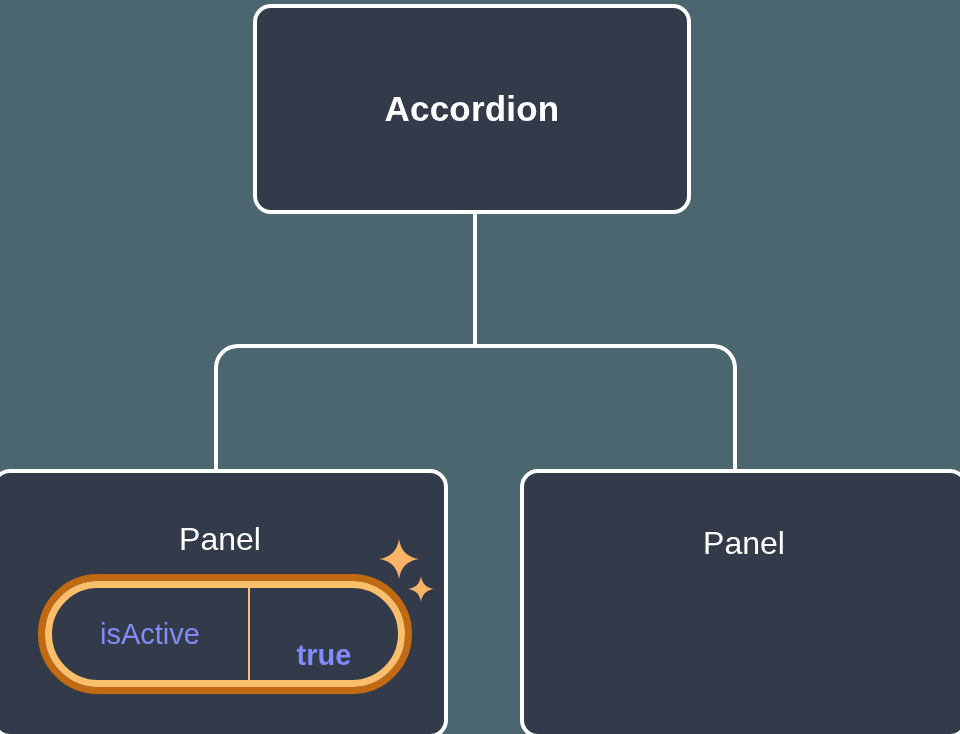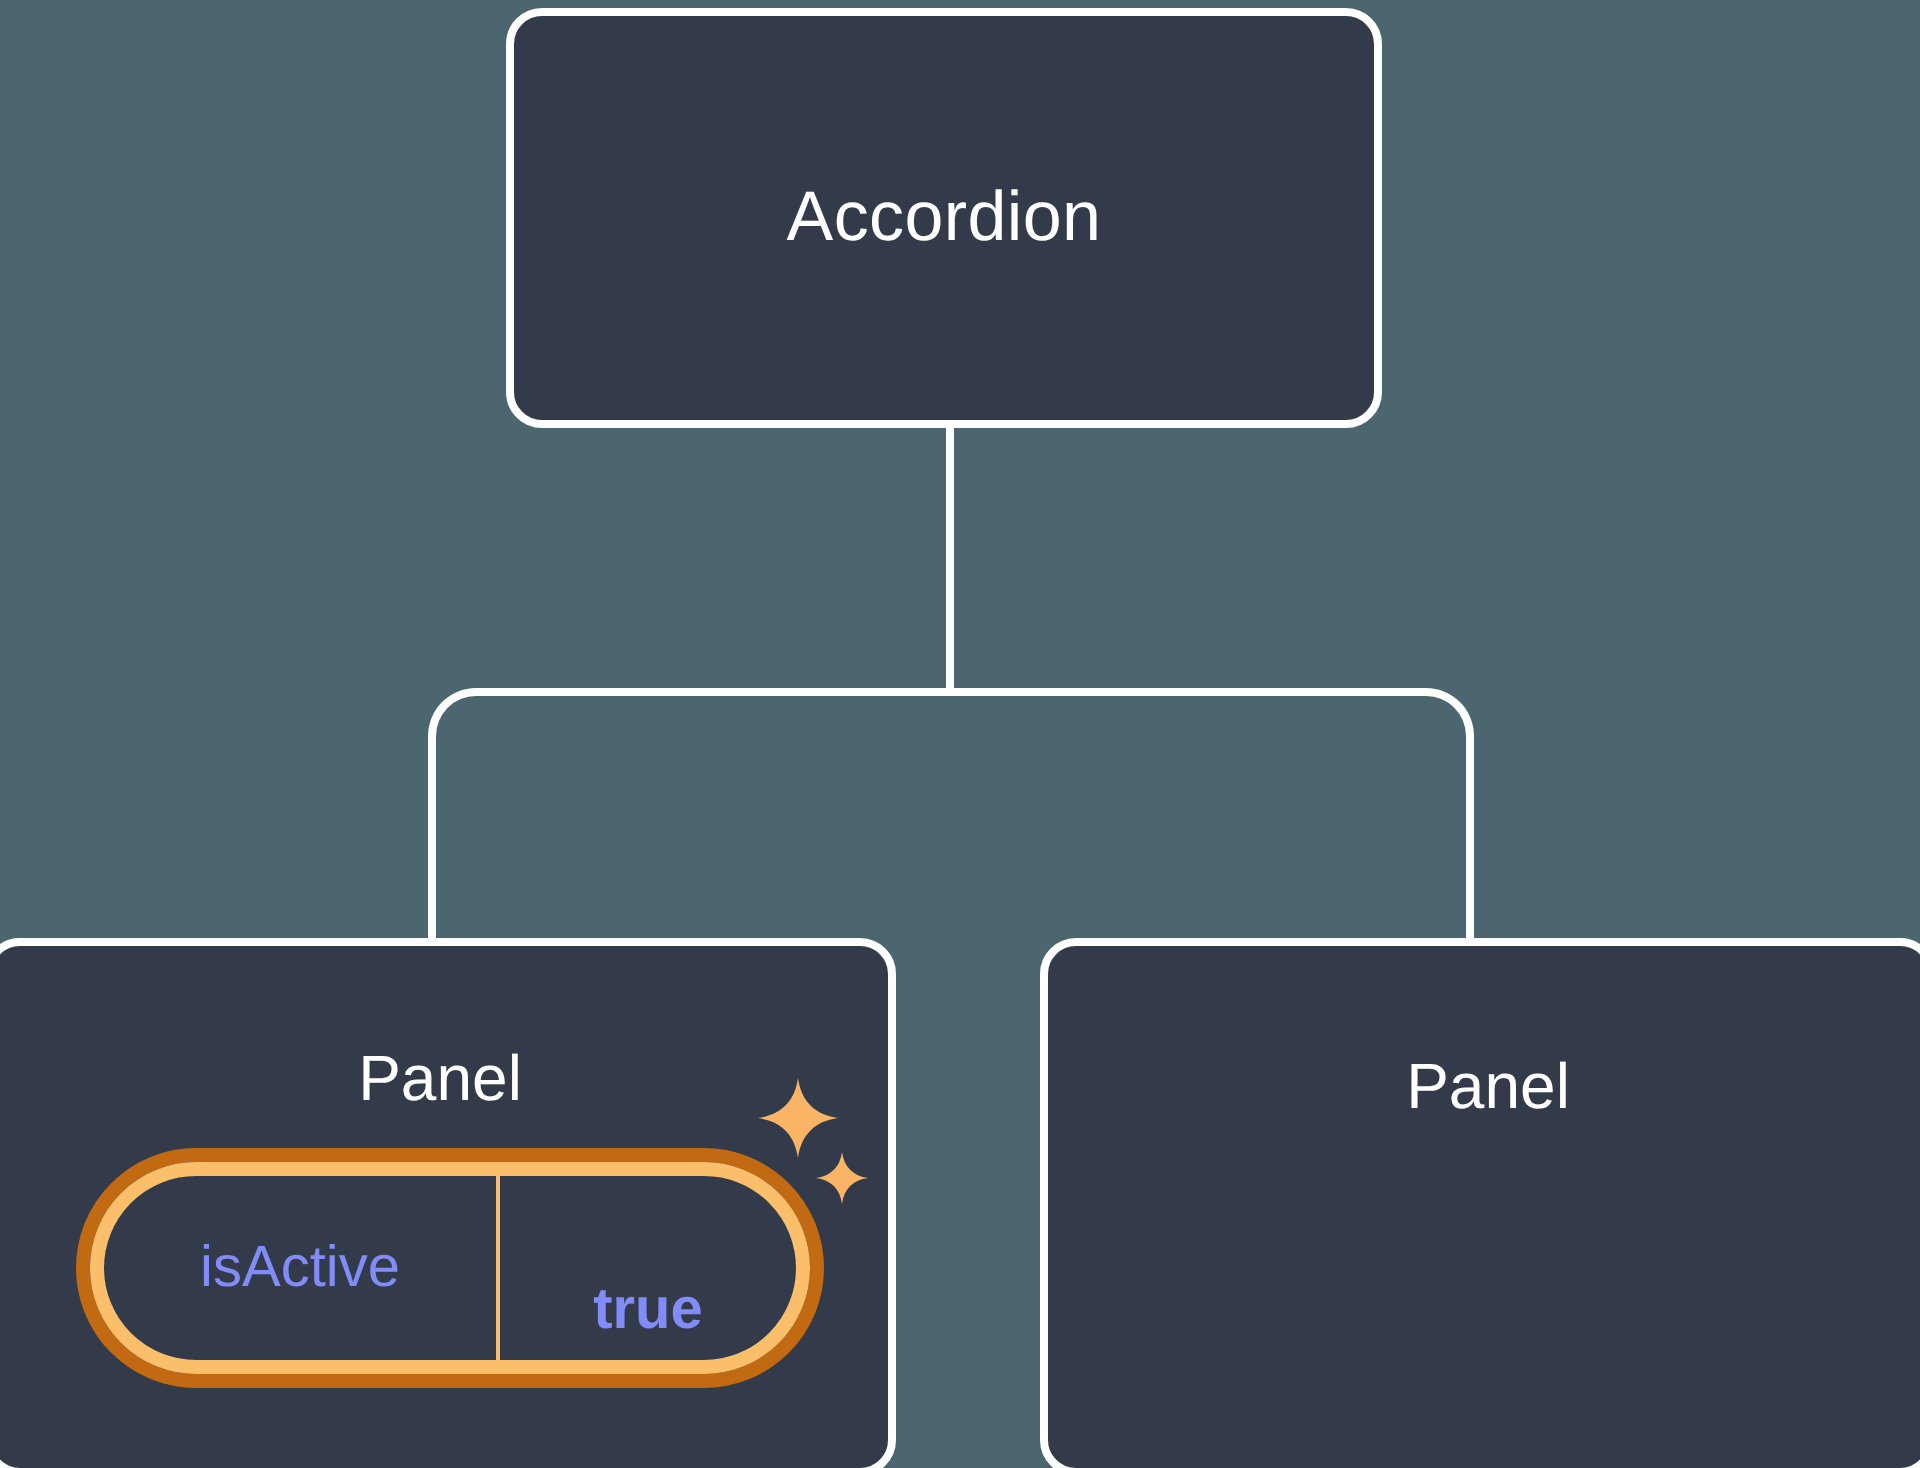--- a/index.html
+++ b/index.html
@@ -57,21 +57,21 @@
     top: 4px;
     width: 438px;
     height: 210px;
     display: flex;
     align-items: center;
     justify-content: center;
   }
   .node-title-root {
     color: #FFFFFF;
     font-size: 35px;
-    font-weight: 400;
+    font-weight: 700;
     letter-spacing: 0.2px;
   }
 
   .node-panel {
     top: 469px;
     height: 269px;
   }
   .panel-left {
     left: -8px;
     width: 456px;

